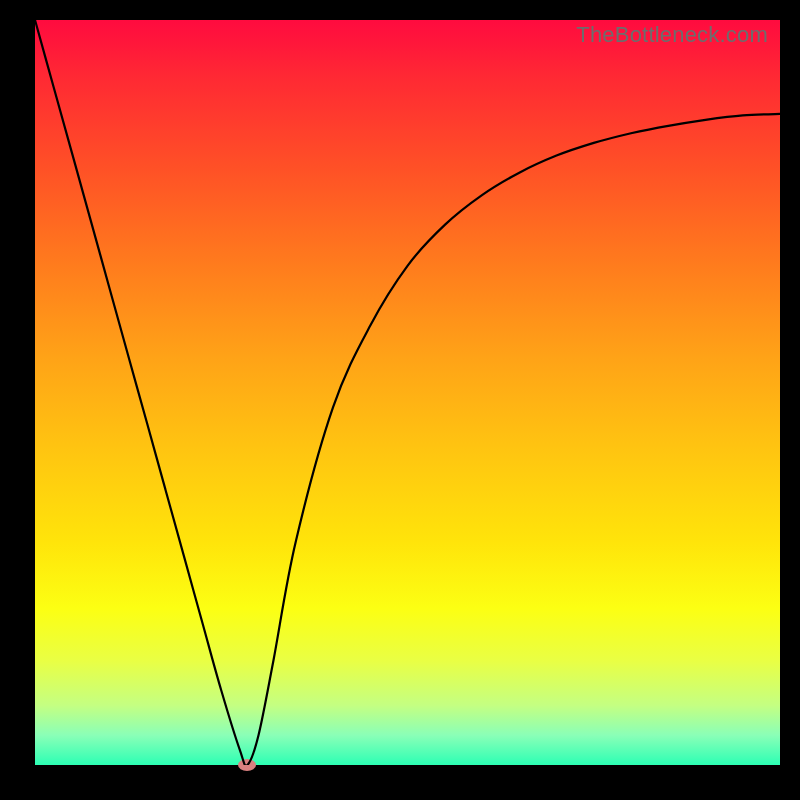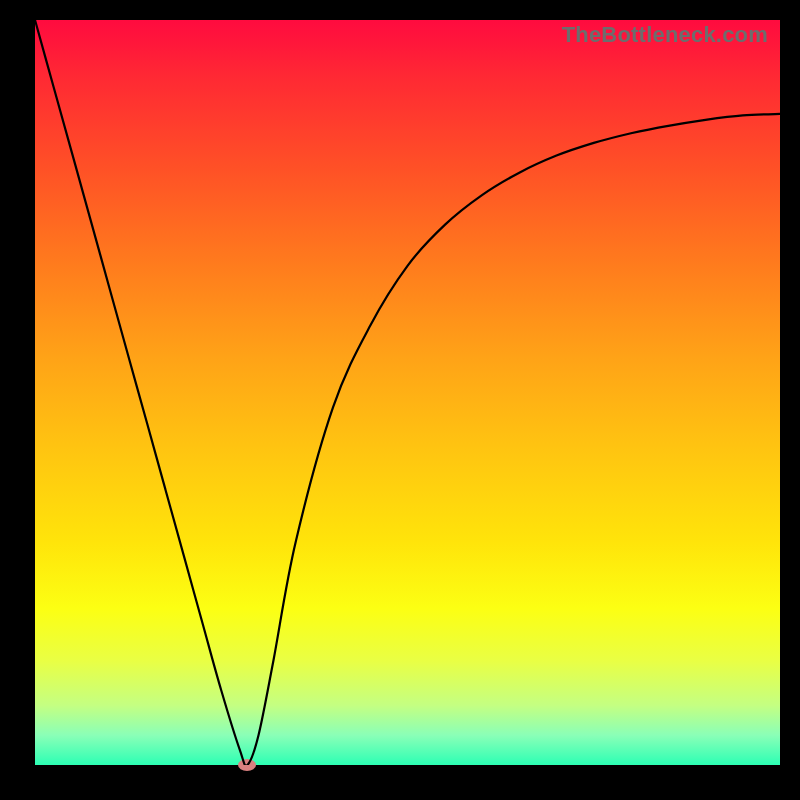--- a/index.html
+++ b/index.html
@@ -37,21 +37,21 @@
       #8affb7 96%,
       #2cffb4 100%
     );
   }
   .watermark {
     position: absolute;
     top: 2px;
     right: 12px;
     color: #6d6d6d;
     font-size: 22px;
-    font-weight: 700;
+    font-weight: 400;
     letter-spacing: 0.2px;
     z-index: 5;
   }
   svg.curve {
     position: absolute;
     left: 0;
     top: 0;
     width: 745px;
     height: 745px;
     z-index: 3;

